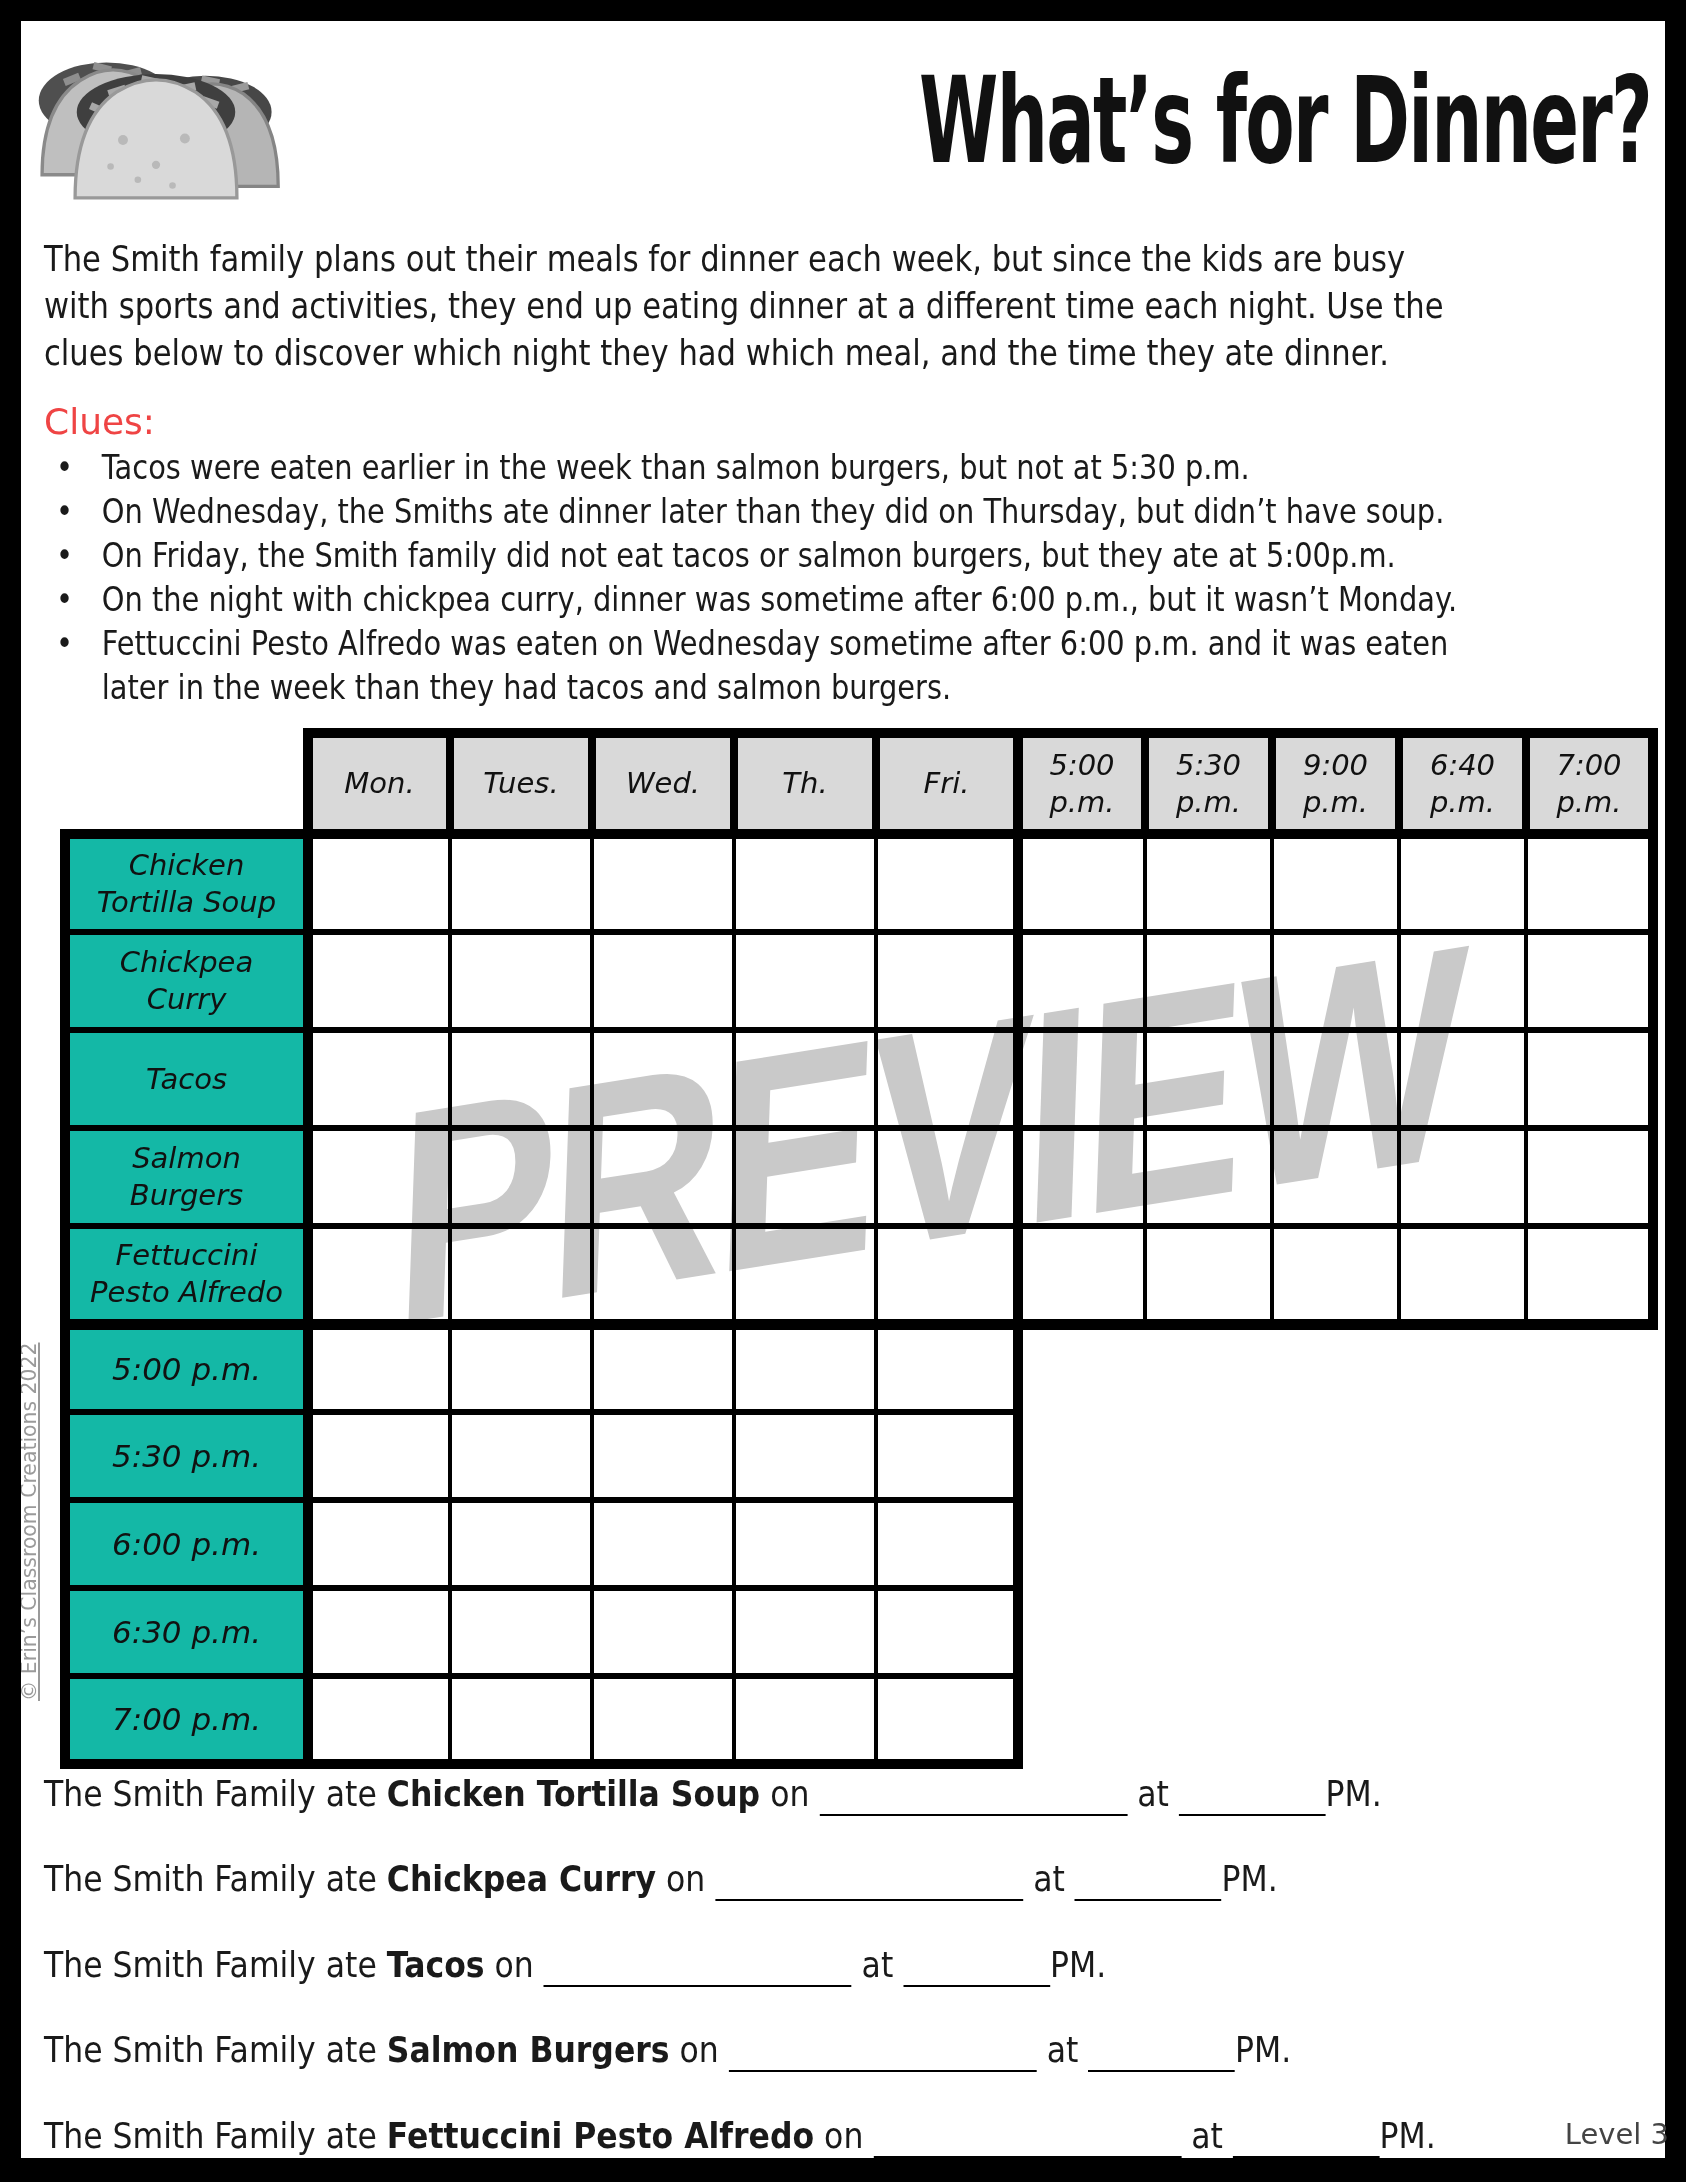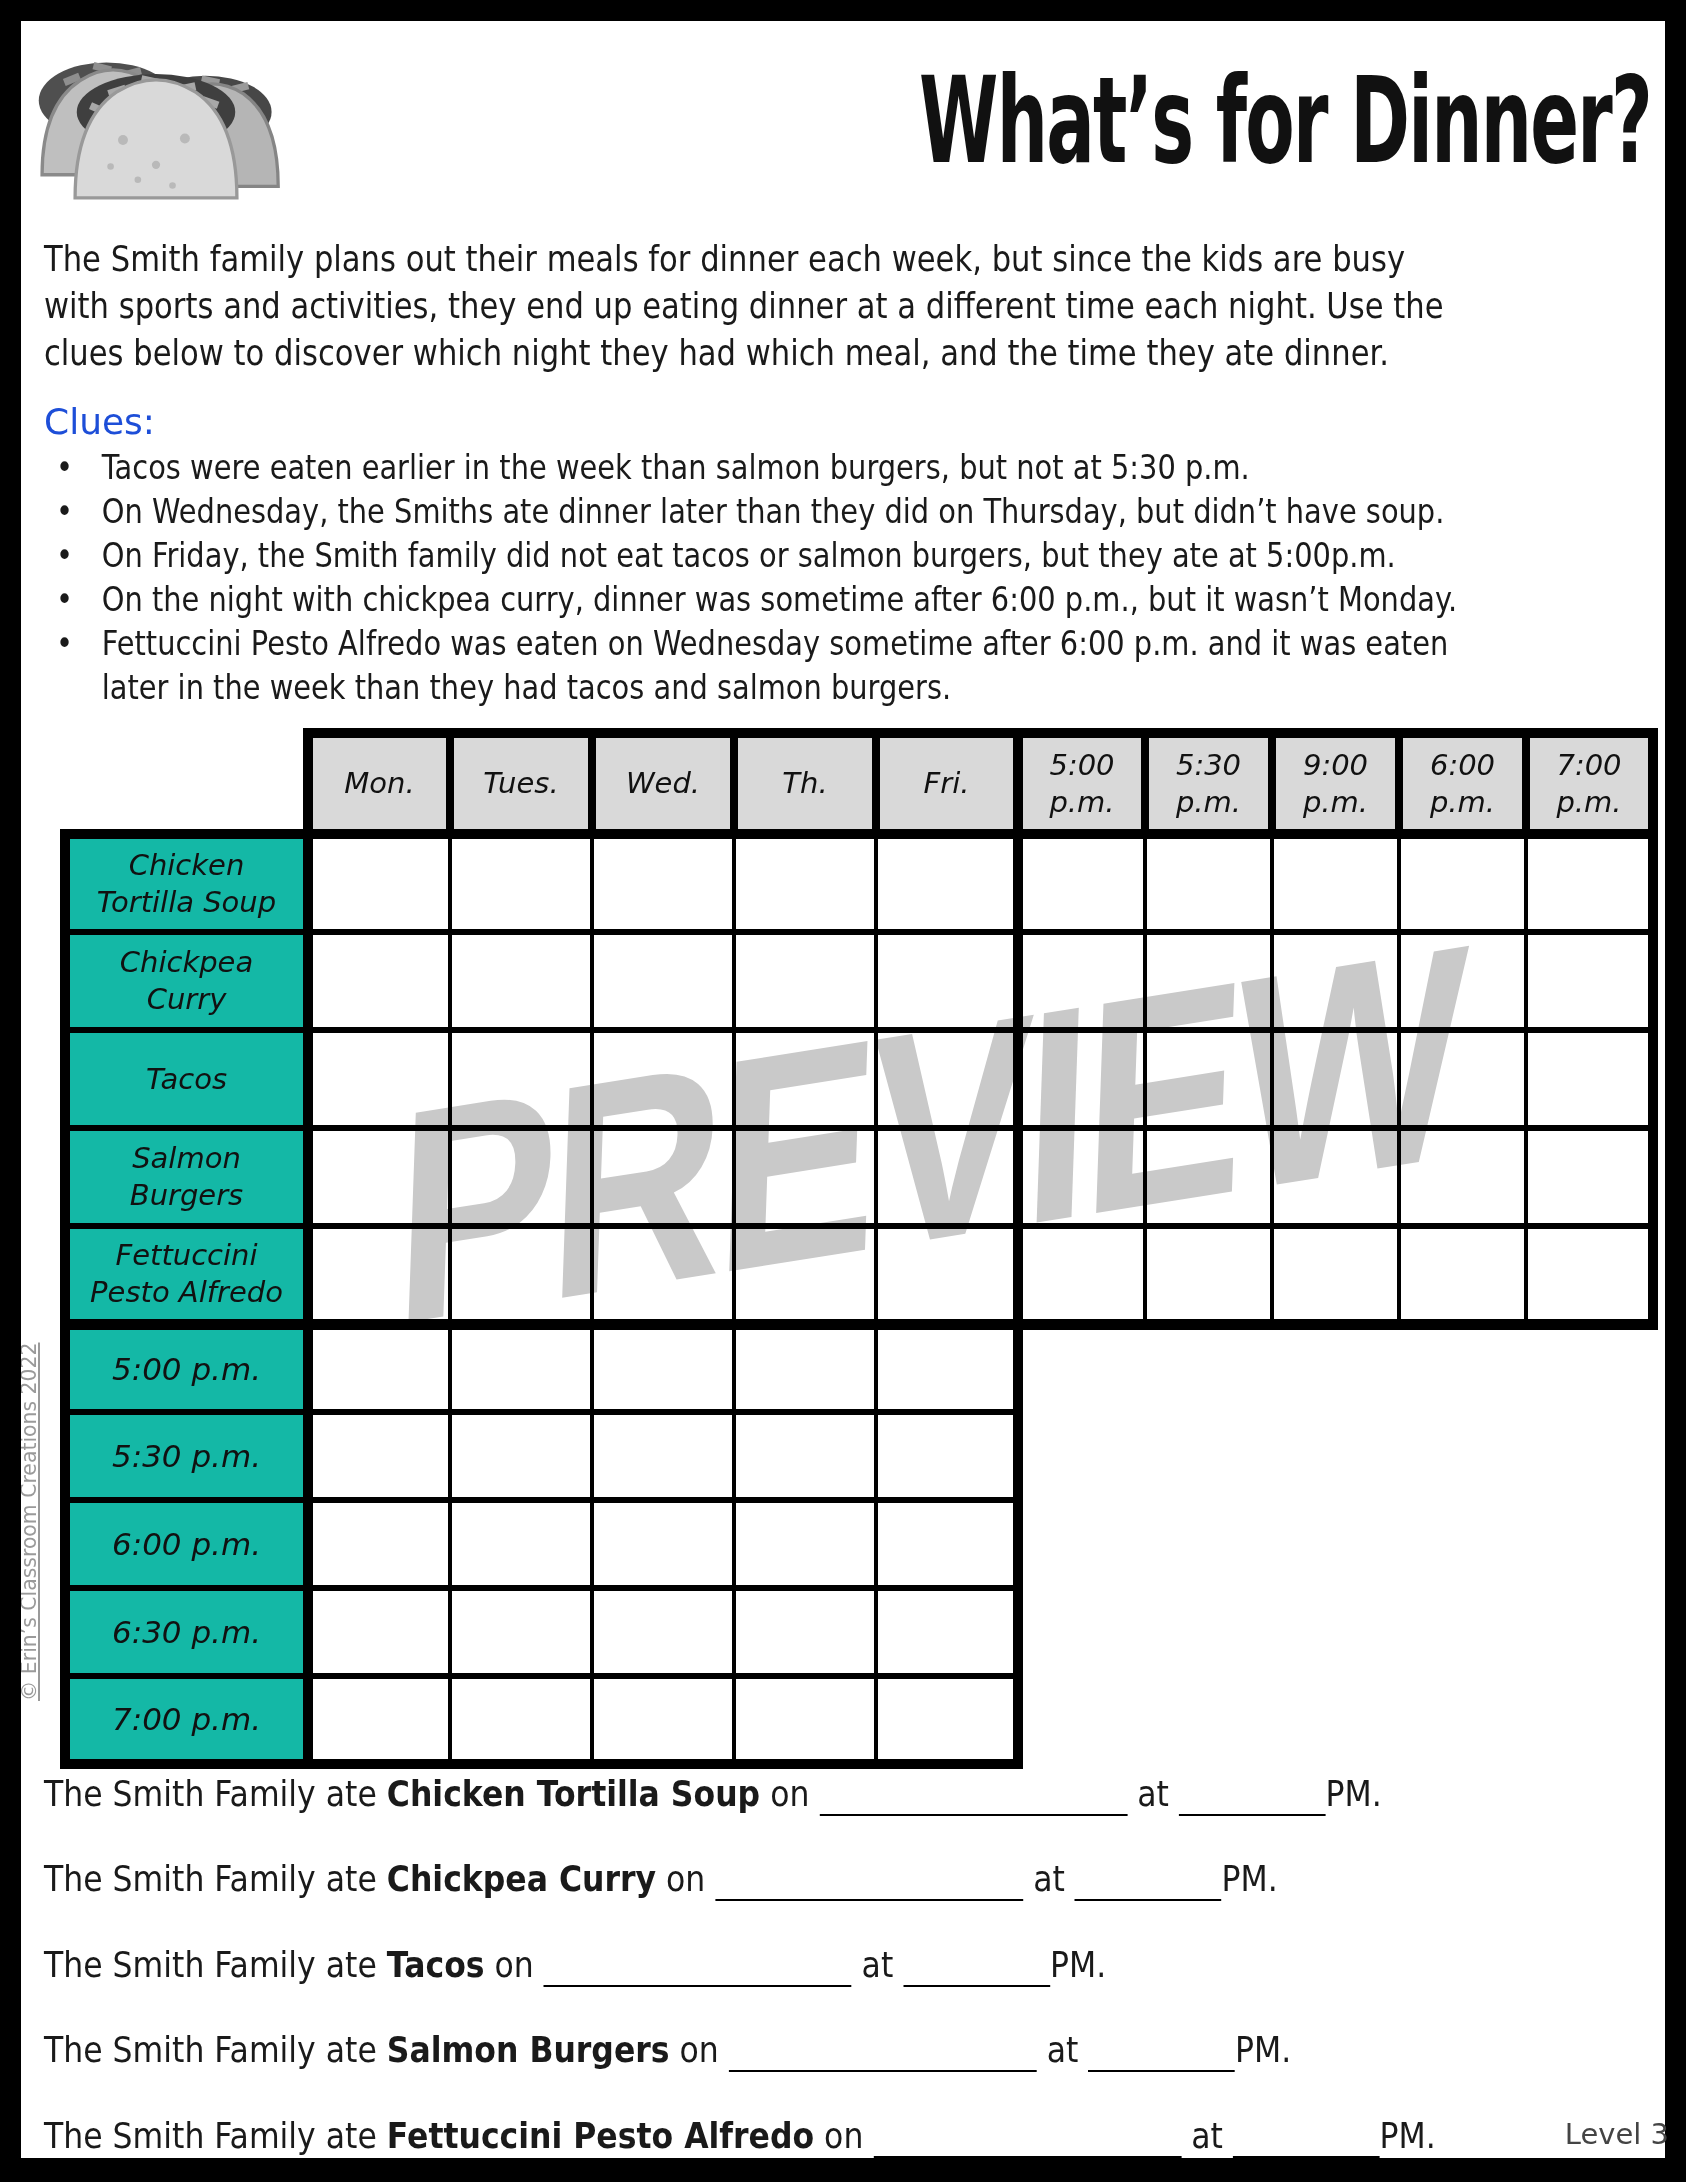--- a/index.html
+++ b/index.html
@@ -27,21 +27,21 @@
   }
 
   
   .intro {
     position:absolute; left:44px; top:236px; width:1630px;
     font-size:35px; line-height:47px; white-space:pre-line;
     transform:scaleX(0.875); transform-origin:0 0; color:#1a1a1a; z-index:3;
   }
 
   
-  .clues-heading { position:absolute; left:44px; top:401px; font-size:36px; color:#1d4ed8; z-index:3; }
+  .clues-heading { position:absolute; left:44px; top:401px; font-size:36px; color:#ef4444; z-index:3; }
   .clues { position:absolute; left:44px; top:446px; width:1805px; margin:0; padding:0;
     list-style:none; font-size:33px; line-height:44px; color:#1a1a1a;
     transform:scaleX(0.875); transform-origin:0 0; z-index:3; }
   .clues li { position:relative; padding-left:66px; white-space:pre-line; }
   .clues li::before { content:"\2022"; position:absolute; left:13.6px; top:0; font-size:33px; }
 
   
   .watermark {
     position:absolute; left:301px; top:990px; width:1252px; height:291px;
     font-family:"Liberation Sans", sans-serif; font-weight:bold;
@@ -181,21 +181,21 @@
           <td class="hdr">Tues.</td>
           <td class="hdr">Wed.</td>
           <td class="hdr">Th.</td>
           <td class="hdr">Fri.</td>
           <td class="hdr bL">5:00
 p.m.</td>
           <td class="hdr">5:30
 p.m.</td>
           <td class="hdr">9:00
 p.m.</td>
-          <td class="hdr">6:00
+          <td class="hdr">6:40
 p.m.</td>
           <td class="hdr bR">7:00
 p.m.</td>
         </tr>
         <tr class="r-meal">
           <td class="lab bT">Chicken
 Tortilla Soup</td>
           <td class="cell bL"></td>
           <td class="cell"></td>
           <td class="cell"></td>

